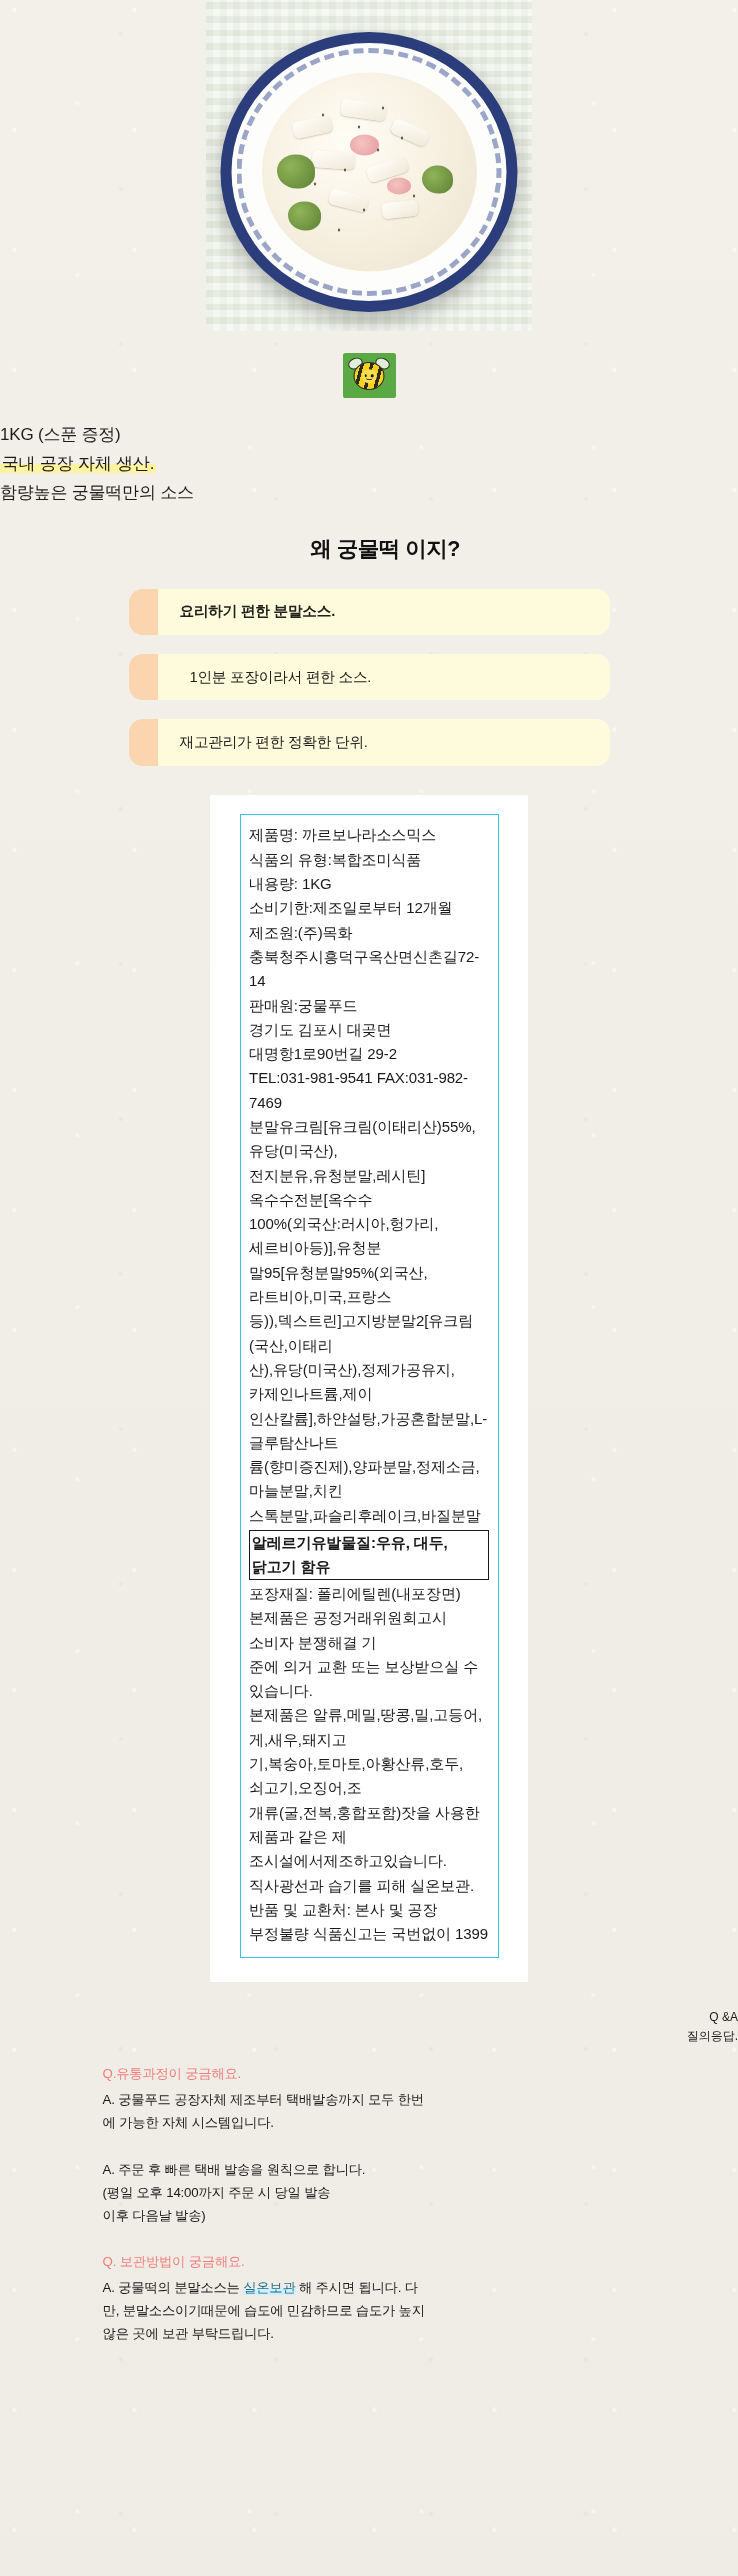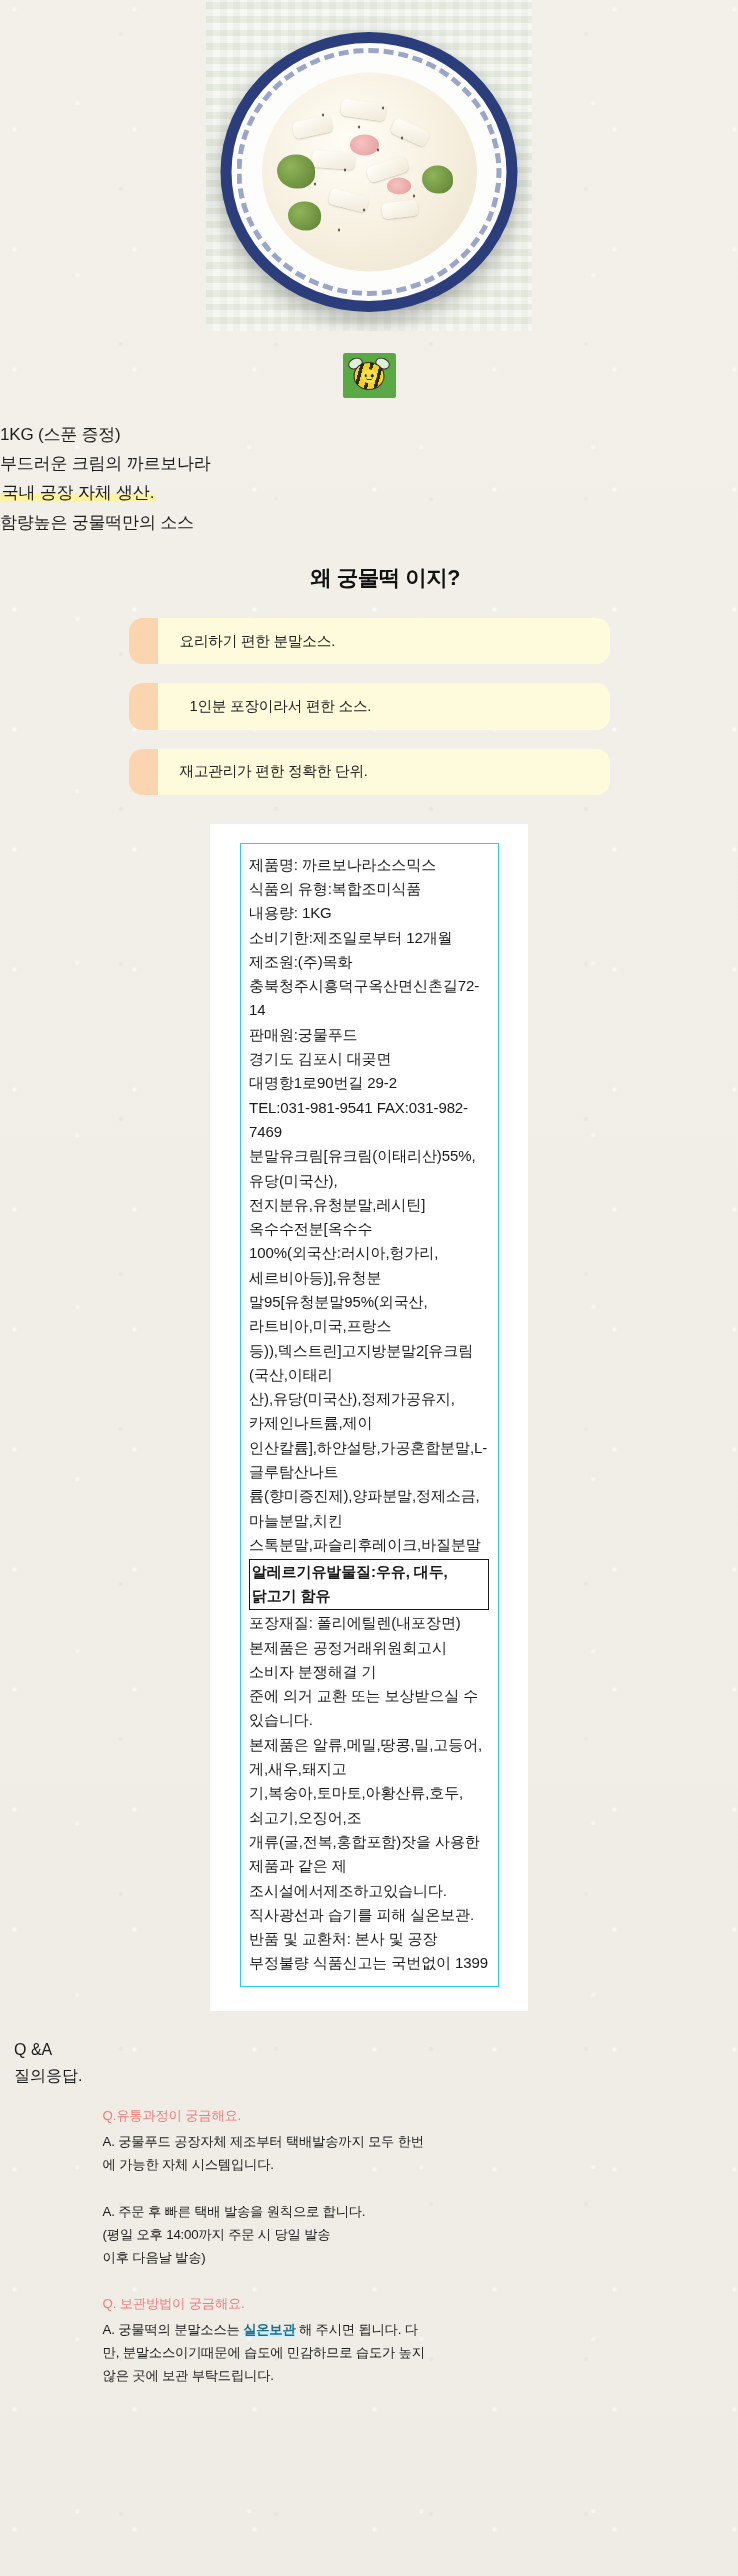--- a/index.html
+++ b/index.html
@@ -210,21 +210,21 @@
   }
   .bullet .body {
     flex: 1 1 auto;
     background: #fdfbdc;
     border-radius: 0 13.7px 13.7px 0;
     padding: 13.7px 17px 13.7px 22px;
     font-size: 14.6px;
     letter-spacing: -0.2px;
     color: #20201c;
   }
-  .bullet:nth-child(1) .body { background: #fdfbdc; }
+  .bullet:nth-child(1) .body { background: #fdfbdc; font-weight: bold; }
   .bullet:nth-child(2) .body { background: #fdfbdc; padding-left: 32px; }
   .bullet:nth-child(3) .body { background: #fdfbdc; }
 
   
   .label-card {
     width: 318px;
     margin: 29px auto 0;
     background: #ffffff;
     padding: 19px 0 24px;
   }
@@ -247,25 +247,24 @@
     display: inline-block;
     border: 0.9px solid #1a1a1a;
     padding: 0 1.7px;
     margin: 1.7px 0;
     font-weight: bold;
   }
 
   
   .qa-title {
     margin-top: 26px;
-    text-align: left;
-    font-size: 16px;
+    text-align: right;
+    font-size: 12px;
     line-height: 1.6;
     color: #1a1a1a;
-    margin-left: 14px;
   }
   .qa-list {
     width: 550px;
     margin: 17px auto 0;
     padding: 0 8.6px 34px;
     box-sizing: border-box;
   }
   .qa-item {
     margin-bottom: 24px;
   }
@@ -279,21 +278,20 @@
   .qa-a {
     color: #1a1a1a;
     font-size: 13.3px;
     line-height: 1.72;
     letter-spacing: -0.2px;
     margin: 0;
   }
   .qa-a .em {
     background: linear-gradient(transparent 58%, #cfeffb 58%);
     color: #1b6d8e;
-    font-weight: bold;
   }
 </style>
 </head>
 <body>
 
 <div class="page">
 
   <div class="hero">
     <div class="tablecloth"></div>
     <div class="bowl">
@@ -333,21 +331,20 @@
           <div class="eye l"></div>
           <div class="eye r"></div>
           <div class="smile"></div>
         </div>
       </div>
     </div>
   </div>
 
   <div class="headline">
     <div>1KG (스푼 증정)</div>
-    <div>부드러운 크림의 까르보나라</div>
     <div><span class="hl">국내 공장 자체 생산.</span></div>
     <div>함량높은 궁물떡만의 소스</div>
   </div>
 
   <div class="why">왜 궁물떡 이지?</div>
 
   <div class="bullets">
     <div class="bullet">
       <div class="tag"></div>
       <div class="body">요리하기 편한 분말소스.</div>

